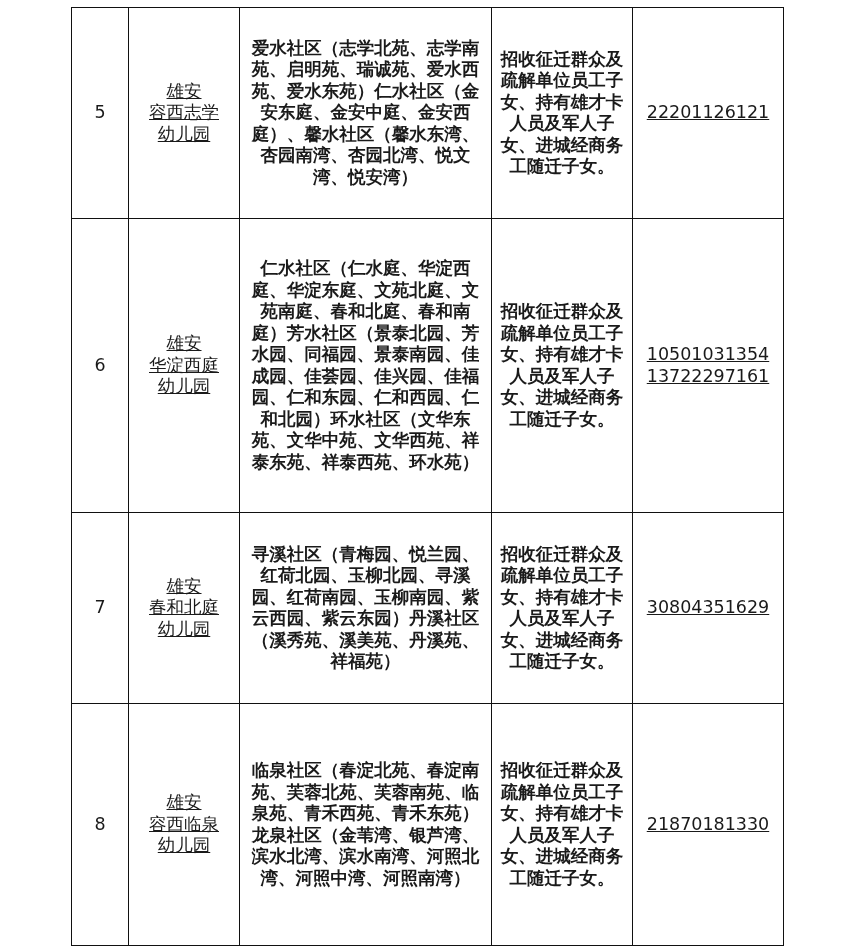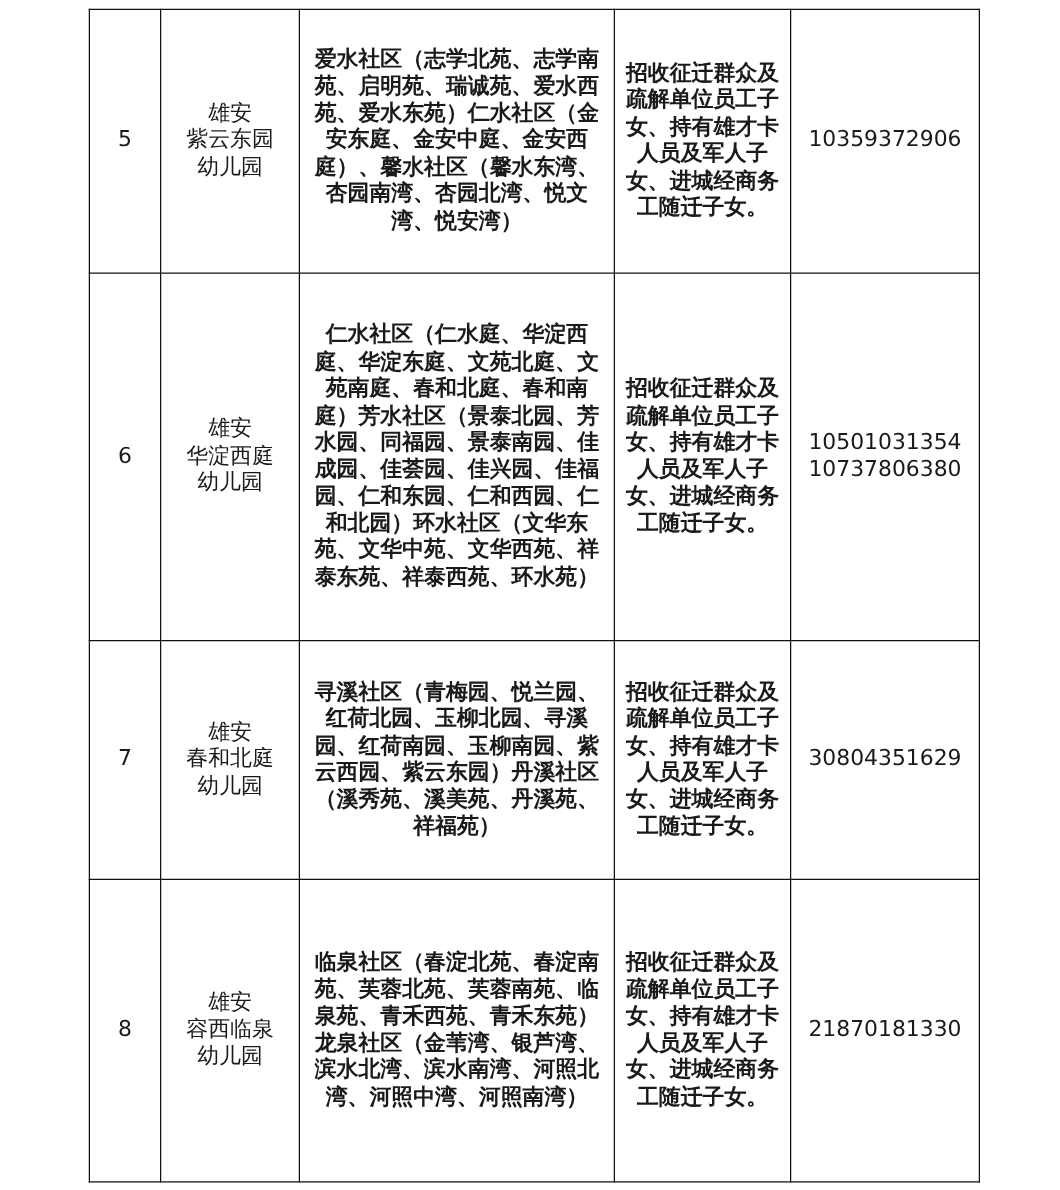--- a/index.html
+++ b/index.html
@@ -36,53 +36,53 @@
     table.roster tr:first-child td { border-top-width: 1.5px; }
     td.col-no { width: 44px; font-size: 19px; }
     td.col-name { width: 98px; font-size: 18px; line-height: 21px; }
     td.col-area { width: 239px; padding: 0 5px; font-weight: bold; }
     td.col-target { width: 128px; font-size: 18.5px; line-height: 21.5px; font-weight: bold; }
     td.col-phone { width: 138px; font-size: 18.5px; line-height: 21px; }
     tr.r5 td { height: 210px; }
     tr.r6 td { height: 293px; margin-top: 40px; }
     tr.r7 td { height: 190px; }
     tr.r8 td { height: 241px; }
-    .line { display: block; }
+    .line { display: block; text-decoration: underline; }
   </style>
 </head>
 <body>
 
 <div class="page">
   <table class="roster">
     <tbody>
       <tr class="r5">
         <td class="col-no">5</td>
         <td class="col-name">
           <span class="line">雄安</span>
-          <span class="line">紫云东园</span>
+          <span class="line">容西志学</span>
           <span class="line">幼儿园</span>
         </td>
         <td class="col-area">爱水社区（志学北苑、志学南苑、启明苑、瑞诚苑、爱水西苑、爱水东苑）仁水社区（金安东庭、金安中庭、金安西庭）、馨水社区（馨水东湾、杏园南湾、杏园北湾、悦文湾、悦安湾）</td>
         <td class="col-target">招收征迁群众及疏解单位员工子女、持有雄才卡人员及军人子女、进城经商务工随迁子女。</td>
         <td class="col-phone">
-          <span class="line">10359372906</span>
+          <span class="line">22201126121</span>
         </td>
       </tr>
       <tr class="r6">
         <td class="col-no">6</td>
         <td class="col-name">
           <span class="line">雄安</span>
           <span class="line">华淀西庭</span>
           <span class="line">幼儿园</span>
         </td>
         <td class="col-area">仁水社区（仁水庭、华淀西庭、华淀东庭、文苑北庭、文苑南庭、春和北庭、春和南庭）芳水社区（景泰北园、芳水园、同福园、景泰南园、佳成园、佳荟园、佳兴园、佳福园、仁和东园、仁和西园、仁和北园）环水社区（文华东苑、文华中苑、文华西苑、祥泰东苑、祥泰西苑、环水苑）</td>
         <td class="col-target">招收征迁群众及疏解单位员工子女、持有雄才卡人员及军人子女、进城经商务工随迁子女。</td>
         <td class="col-phone">
           <span class="line">10501031354</span>
-          <span class="line">10737806380</span>
+          <span class="line">13722297161</span>
         </td>
       </tr>
       <tr class="r7">
         <td class="col-no">7</td>
         <td class="col-name">
           <span class="line">雄安</span>
           <span class="line">春和北庭</span>
           <span class="line">幼儿园</span>
         </td>
         <td class="col-area">寻溪社区（青梅园、悦兰园、红荷北园、玉柳北园、寻溪园、红荷南园、玉柳南园、紫云西园、紫云东园）丹溪社区（溪秀苑、溪美苑、丹溪苑、祥福苑）</td>

